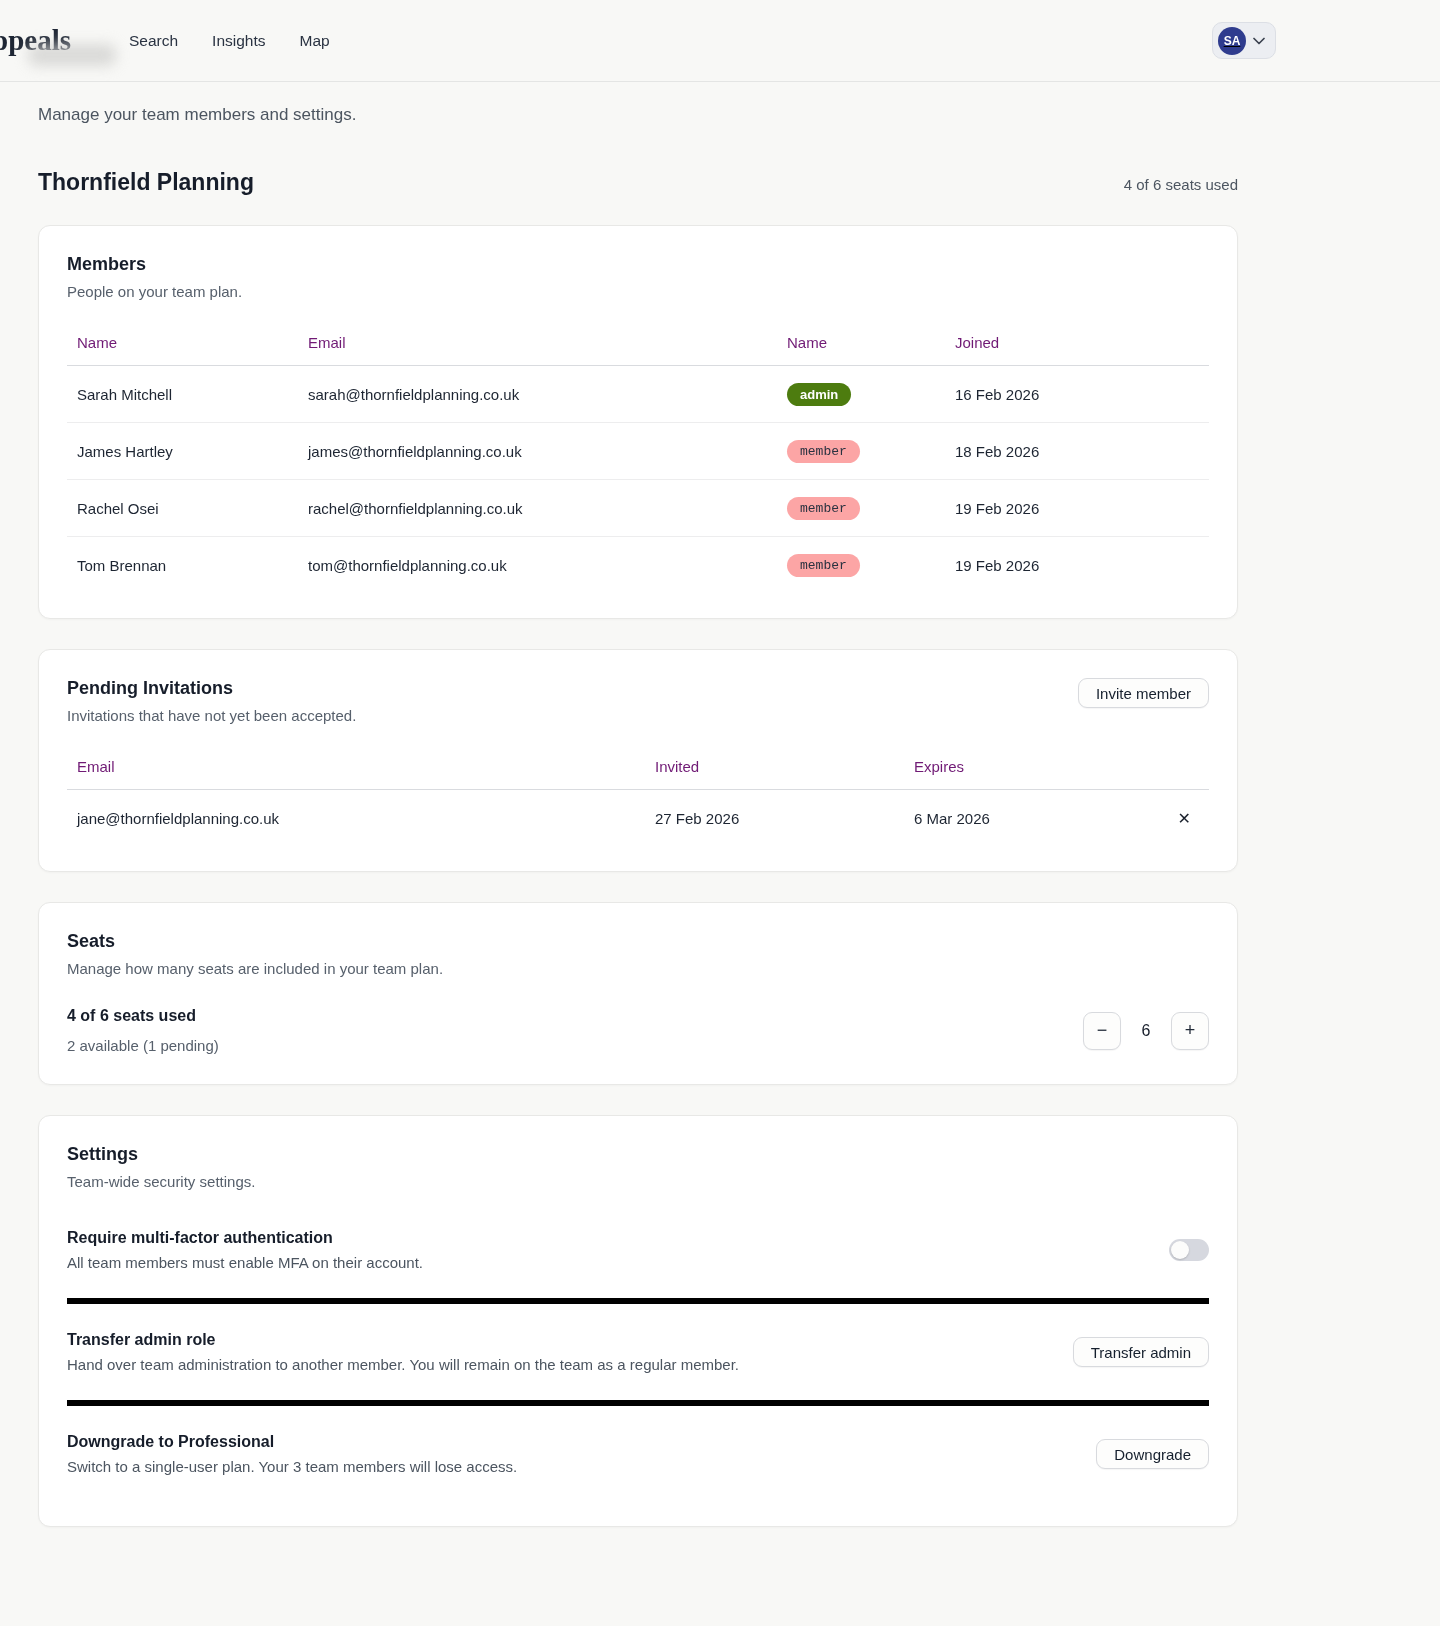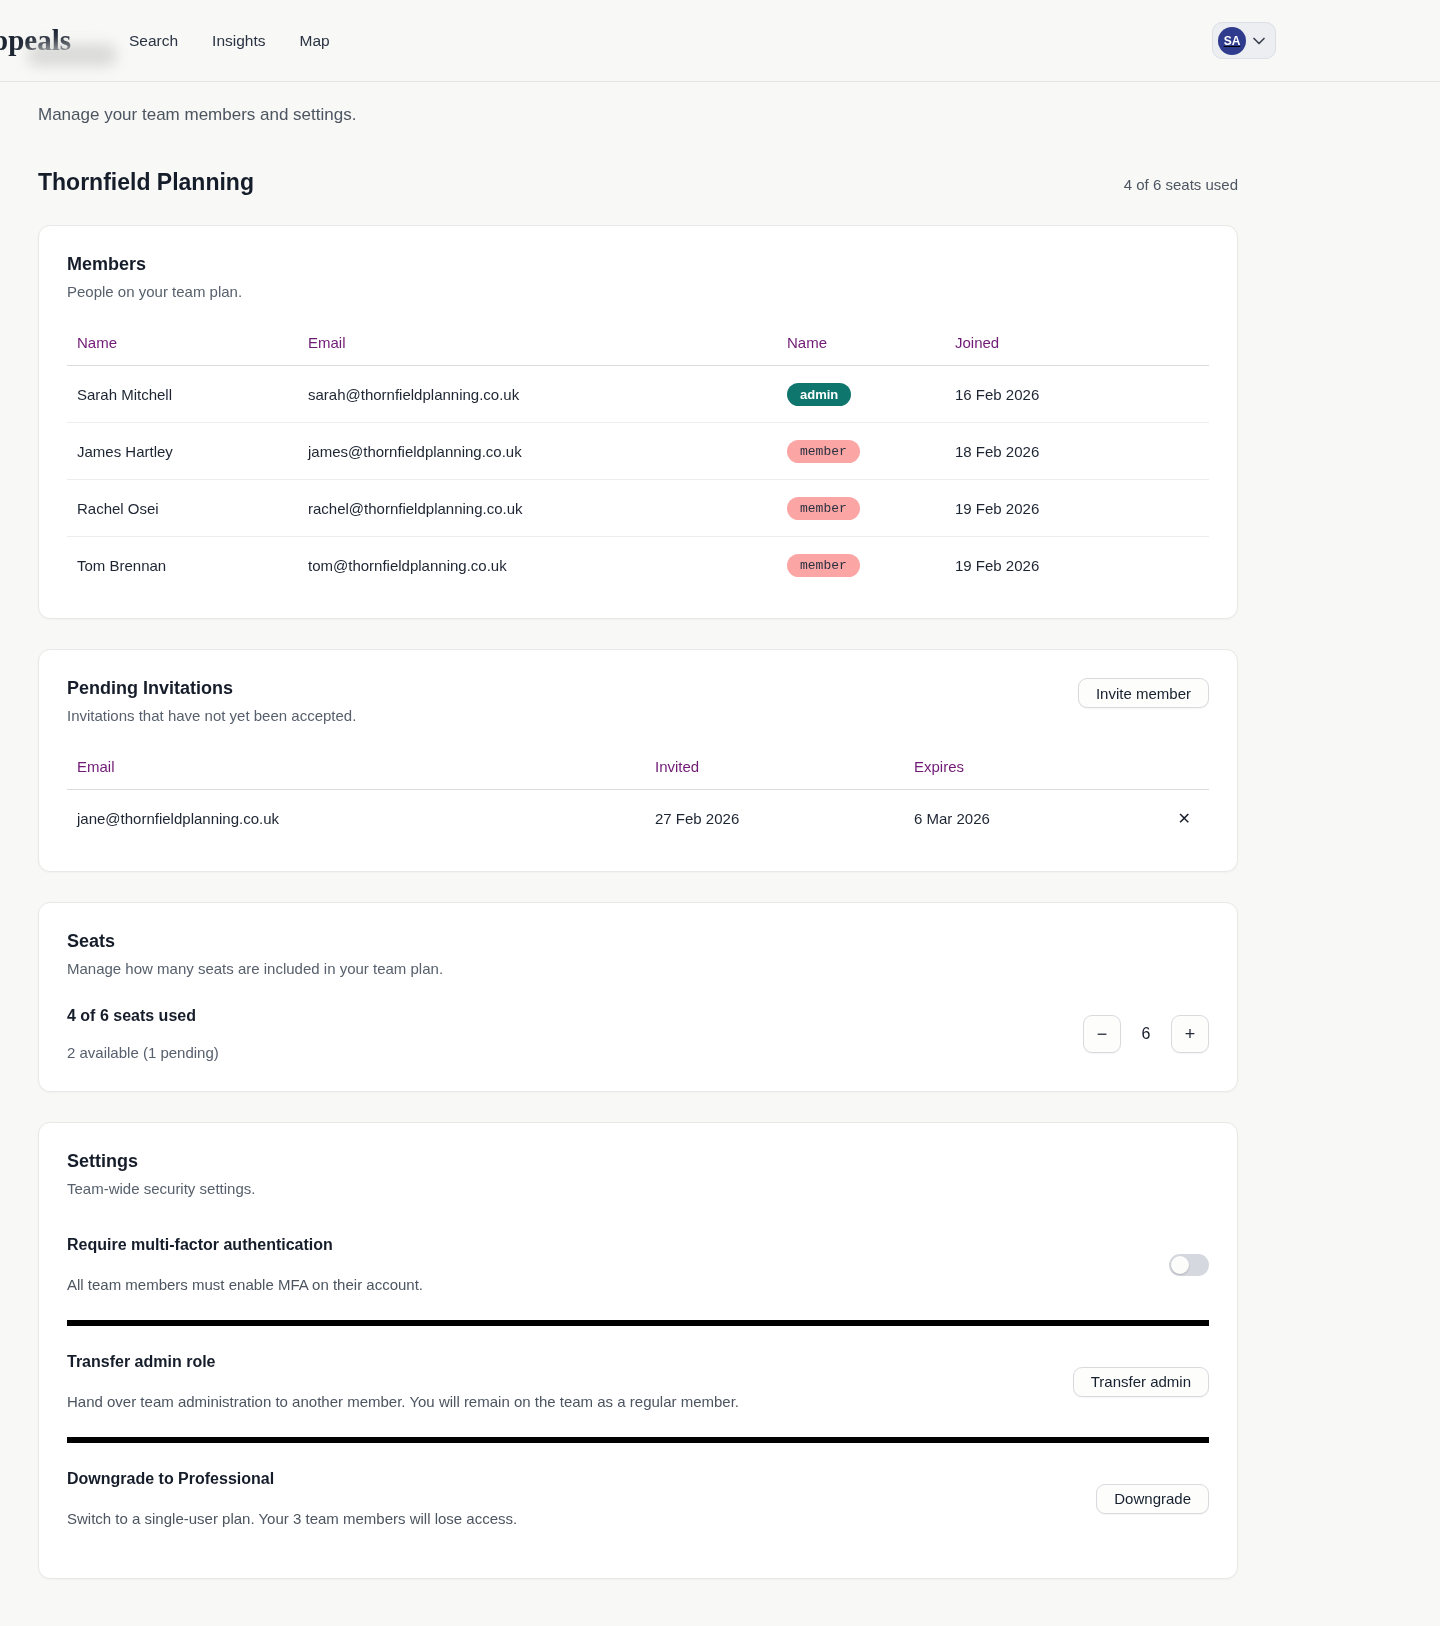--- a/index.html
+++ b/index.html
@@ -121,21 +121,21 @@
   .members-grid { grid-template-columns: 231px 479px 168px 1fr; }
   .pending-grid { grid-template-columns: 578px 259px 240px 1fr; }
 
   .badge {
     display: inline-block;
     font-size: 13px;
     padding: 5px 13px;
     border-radius: 999px;
     line-height: 1;
   }
-  .badge-admin { background: #0f766e; color: #ffffff; font-weight: 600; }
+  .badge-admin { background: #4d7c0f; color: #ffffff; font-weight: 600; }
   .badge-member { background: #fca5a5; color: #2a3240; font-weight: 500; font-family: Liberation Mono, monospace; }
 
   
   .btn {
     display: inline-flex;
     align-items: center;
     justify-content: center;
     height: 30px;
     padding: 0 17px;
     background: #fdfdfc;
@@ -163,41 +163,41 @@
 
   
   .seats-body {
     margin-top: 30px;
     display: flex;
     justify-content: space-between;
     align-items: center;
     padding-bottom: 6px;
   }
   .seats-used { font-size: 16px; font-weight: 700; color: #161d2a; }
-  .seats-available { margin-top: 19px; font-size: 15px; color: #57606c; }
+  .seats-available { margin-top: 12px; font-size: 15px; color: #57606c; }
   .stepper { display: flex; align-items: center; gap: 19px; }
   .stepper-btn {
     width: 38px; height: 38px;
     padding: 0;
     font-size: 18px;
     color: #222b38;
   }
   .stepper-value { font-size: 16px; color: #161d2a; min-width: 12px; text-align: center; }
 
   
   .setting-row {
     display: flex;
     justify-content: space-between;
     align-items: center;
     padding: 27px 0;
   }
   .setting-row + .setting-row { border-top: 6px solid #000000; }
   .settings-list { margin-top: 12px; }
   .setting-title { font-size: 16px; font-weight: 700; color: #161d2a; }
-  .setting-desc { margin-top: 22px; font-size: 15px; color: #4c5560; }
+  .setting-desc { margin-top: 7px; font-size: 15px; color: #4c5560; }
 
   .toggle {
     width: 40px; height: 22px;
     border-radius: 11px;
     background: #d6d8df;
     position: relative;
     cursor: pointer;
     flex: none;
   }
   .toggle-knob {

